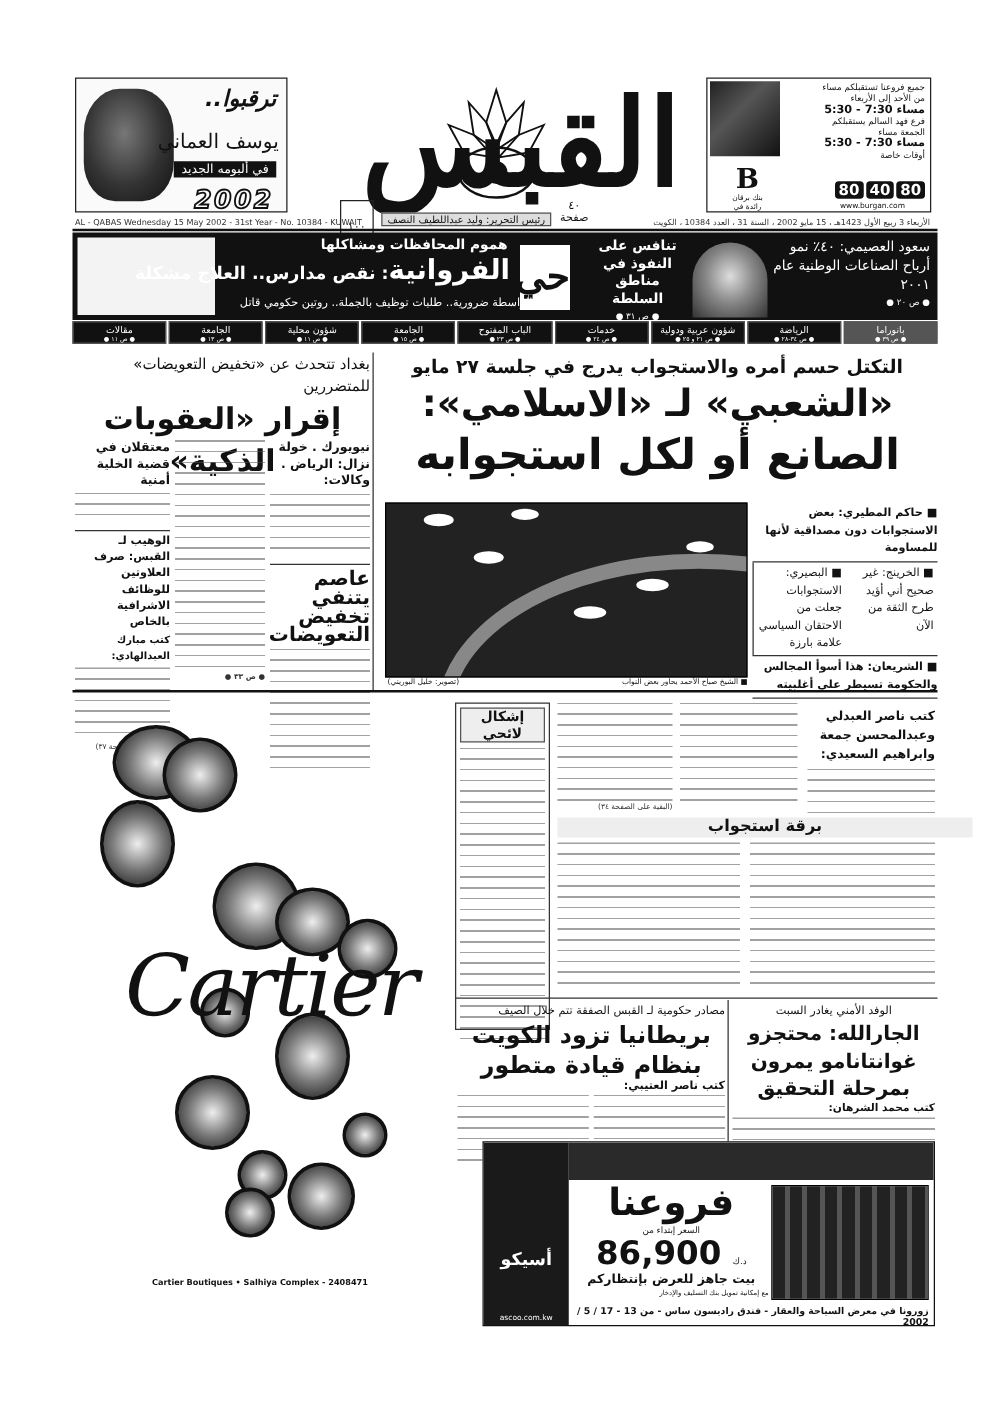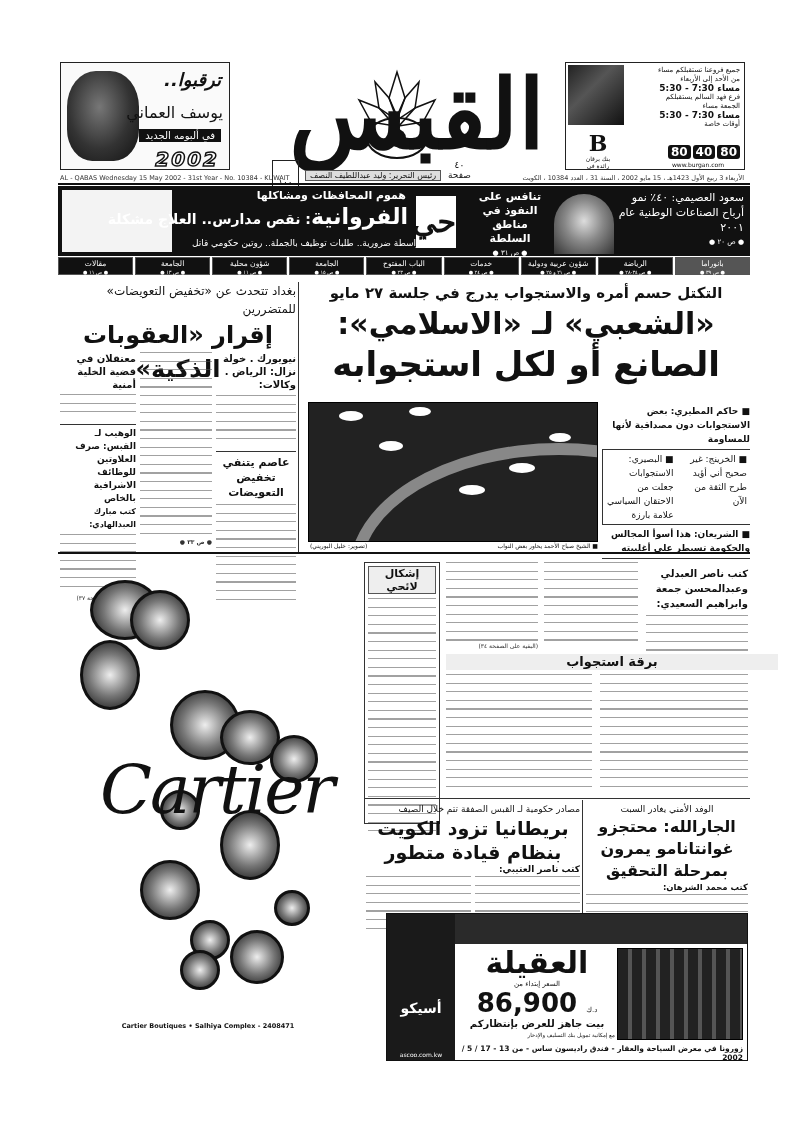--- a/index.html
+++ b/index.html
@@ -81,21 +81,21 @@
   #left-story { left: 60px; top: 282px; width: 236px; }
   #left-kicker { text-align: right; font-size: 12px; line-height: 18px; }
   #left-h { text-align: center; font-size: 24px; font-weight: bold; line-height: 34px; }
   .col-text { font-size: 6px; line-height: 8.6px; color: #333; text-align: justify; direction: rtl; overflow: hidden; }
   .hatch { background: repeating-linear-gradient(180deg, #555 0 1.2px, transparent 1.2px 8.6px); opacity: .55; }
 
   #ls-col1 { left: 216px; top: 352px; width: 80px; height: 198px; }
   #ls-col2 { left: 140px; top: 352px; width: 72px; height: 198px; }
   #ls-col3 { left: 60px; top: 352px; width: 76px; height: 198px; }
   .subhead { font-size: 10px; font-weight: bold; text-align: right; line-height: 13px; }
-  .subhead-c { font-size: 11px; font-weight: bold; text-align: center; line-height: 15px; }
+  .subhead-c { font-size: 16px; font-weight: bold; line-height: 15px; }
 
   
   #vsep1 { left: 298px; top: 282px; width: 1px; height: 270px; background: #333; }
   #hsep1 { left: 58px; top: 552px; width: 692px; height: 2px; background: #111; }
 
   #cartier { left: 60px; top: 560px; width: 296px; height: 498px; overflow: hidden; }
   #cartier .gem { position: absolute; border-radius: 50%; border: 3px solid #111; background: radial-gradient(circle,#eee 0%, #777 50%, #111 100%); }
   #cartier .brand { position: absolute; left: 40px; top: 190px; font-family: "DejaVu Serif", serif; font-style: italic; font-size: 68px; color: #111; letter-spacing: -2px; }
   #cartier .foot { position: absolute; left: 0; width: 100%; top: 462px; text-align: center; font-size: 6.5px; font-weight: bold; }
 
@@ -346,19 +346,19 @@
   <div class="col-text" style="font-weight:bold;">● ص ٣ ●</div>
 </div>
 
 <div id="aqaila" class="abs">
   <div class="side">
     <div class="brand rtl">أسيكو</div>
     <div class="url">ascoo.com.kw</div>
   </div>
   <div class="top"></div>
   <div class="house"></div>
-  <div class="name rtl">العقيلة</div>
+  <div class="name rtl">فروعنا</div>
   <div class="from rtl">السعر إبتداء من</div>
   <div class="price"><span>86,900</span> <small>د.ك</small></div>
   <div class="ready rtl">بيت جاهز للعرض بإنتظاركم</div>
   <div class="tiny rtl">مع إمكانية تمويل بنك التسليف والإدخار</div>
   <div class="visit rtl">زورونا في معرض السياحة والعقار - فندق راديسون ساس - من 13 - 17 / 5 / 2002</div>
 </div>
 
 </body></html>

